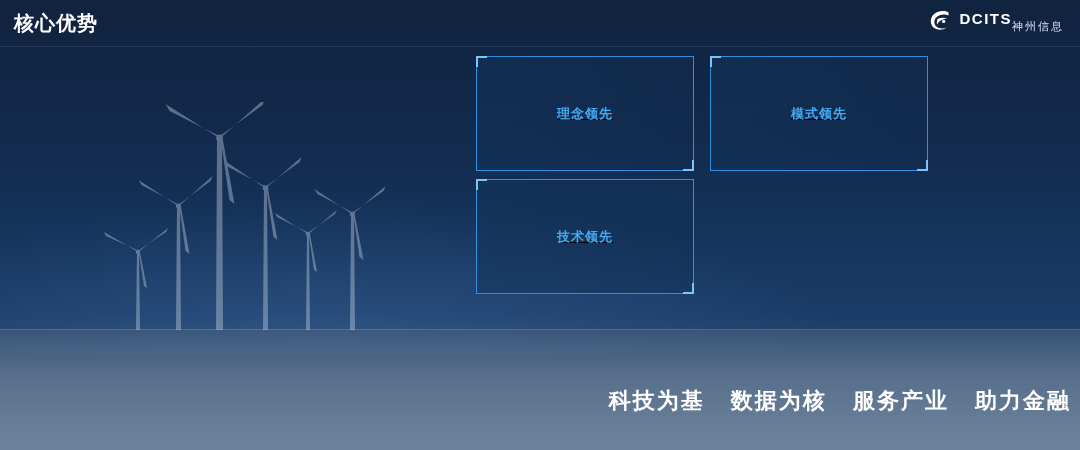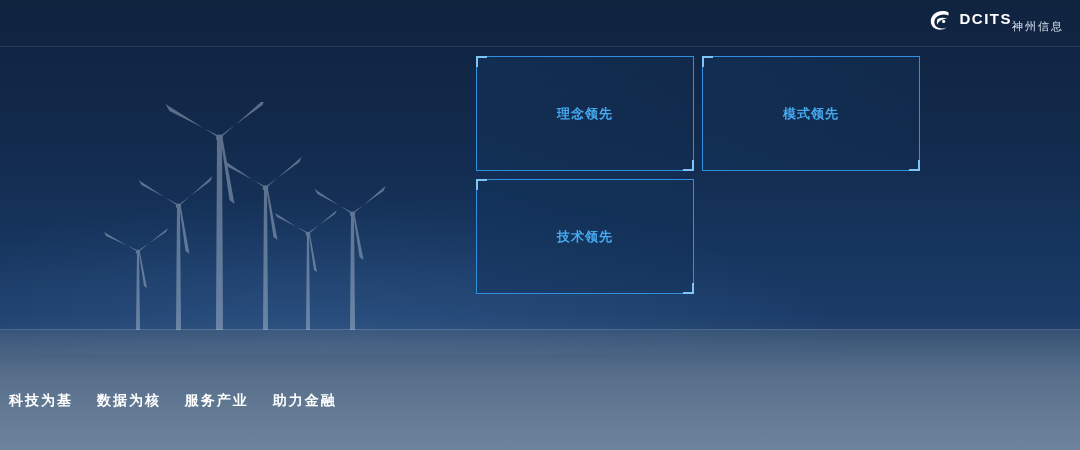--- a/index.html
+++ b/index.html
@@ -105,21 +105,22 @@
 
   
   .cards {
     position: absolute;
     left: 476px;
     top: 56px;
     width: 444px;
     display: grid;
     grid-template-columns: 218px 218px;
     grid-template-rows: 115px 115px;
-    gap: 8px 8px;
+    gap: 8px 16px;
+    text-decoration: underline;
   }
   .card {
     position: relative;
     border: 1px solid #2f8fe0;
     background: linear-gradient(135deg, rgba(18,52,92,0.55) 0%, rgba(16,44,80,0.35) 100%);
     display: flex;
     align-items: center;
     justify-content: center;
     box-sizing: border-box;
   }
@@ -147,24 +148,24 @@
     color: #46a8ef;
     font-size: 13px;
     font-weight: bold;
     letter-spacing: 1px;
   }
 
   
   .slogan {
     position: absolute;
     left: 0; right: 0;
-    bottom: 40px;
-    text-align: left;
+    bottom: 34px;
+    text-align: right;
     color: #ffffff;
-    font-size: 14px;
+    font-size: 22px;
     font-weight: bold;
     letter-spacing: 2px;
   }
   .slogan span { margin: 0 9px; }
 </style>
 </head>
 <body>
 
 <div id="slide">
 
@@ -218,20 +219,21 @@
       <polygon points="250,228 255,228 254,112 251,112"></polygon>
       <g transform="translate(252.5,112)">
         <polygon points="0,0 -2,-1 -38,-25 -35,-20 -1,-2"></polygon>
         <polygon points="0,0 2,-1.2 33,-28 31,-23 1,-2"></polygon>
         <polygon points="0,0 2.2,0.8 11,46 7,43 1,2"></polygon>
         <circle cx="0" cy="0" r="2.6"></circle>
       </g>
     </g>
   </svg>
 
+  <div class="title">核心优势</div>
   <div class="title-rule"></div>
 
   <div class="logo">
     <svg class="logo-mark" viewBox="0 0 32 32" xmlns="http://www.w3.org/2000/svg">
       <path d="M26.5 5.5C21 2.5 12 3.5 7.5 8.5 3 13.5 4 21.5 9.5 25c4.2 2.7 10.5 2.2 14.5-1-4 1.8-9.1 1.6-12.2-0.9-3.6-2.9-3.6-8.4-0.2-11.7 3.6-3.5 9.9-4.3 14.9-2.2z" fill="#ffffff"></path>
       <path d="M13 13.5c3.5-1.8 8.2-2 11.8-0.6-2.6 0.2-5.4 1-7.6 2.3-2.4 1.4-4 3.4-4.6 5.5-0.9-2.4-0.4-5.3 0.4-7.2z" fill="#ffffff"></path>
       <circle cx="20.5" cy="16.5" r="2" fill="#ffffff"></circle>
     </svg>
     <div class="logo-text">
       <div class="logo-en">DCITS</div>

